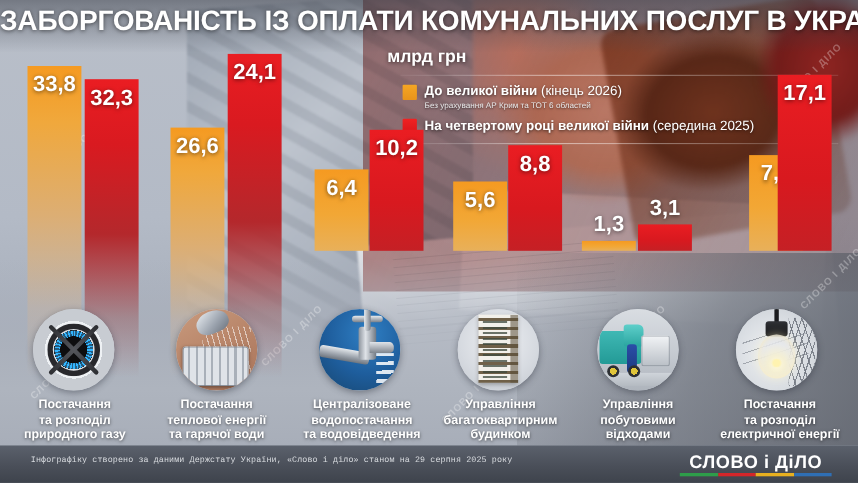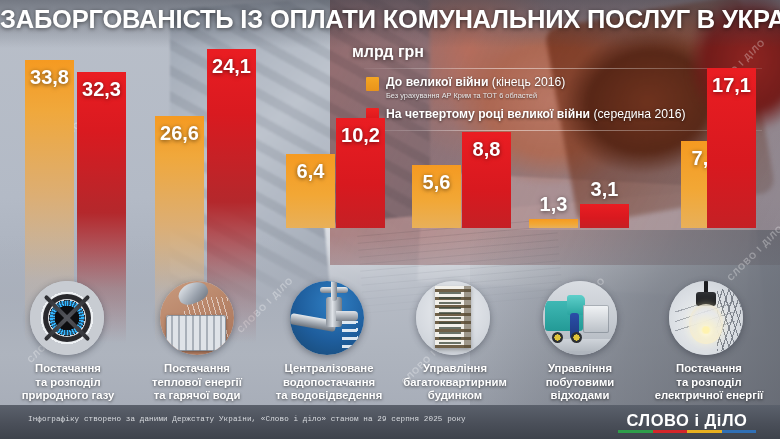--- a/index.html
+++ b/index.html
@@ -373,29 +373,29 @@
 
   <div class="title">ЗАБОРГОВАНІСТЬ ІЗ ОПЛАТИ КОМУНАЛЬНИХ ПОСЛУГ В УКРАЇНІ</div>
   <div class="subtitle">млрд грн</div>
 
   <div class="legend">
     <div class="legend-rule"></div>
     <div class="legend-row first">
       <span class="swatch a"></span>
       <div class="legend-main">
         <b>До великої війни</b>
-        <span class="period">(кінець 2016)</span>
+        <span class="period">(кінець 2026)</span>
       </div>
       <div class="legend-sub">Без урахування АР Крим та ТОТ 6 областей</div>
     </div>
     <div class="legend-row second">
       <span class="swatch b"></span>
       <div class="legend-main">
         <b>На четвертому році великої війни</b>
-        <span class="period">(середина 2016)</span>
+        <span class="period">(середина 2025)</span>
       </div>
     </div>
     <div class="legend-rule bottom"></div>
   </div>
 
   <div class="chart">
 
     <div class="group">
       <div class="bar prewar" style="left:25px;height:283px;">
         <div class="fill"></div>

